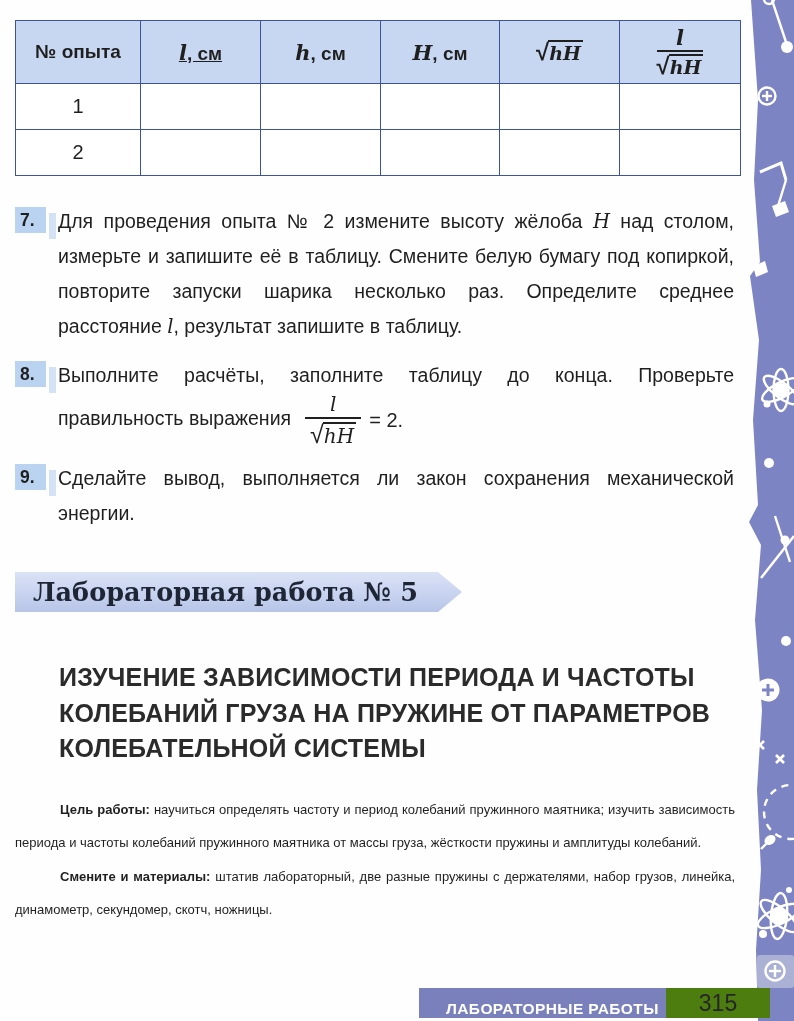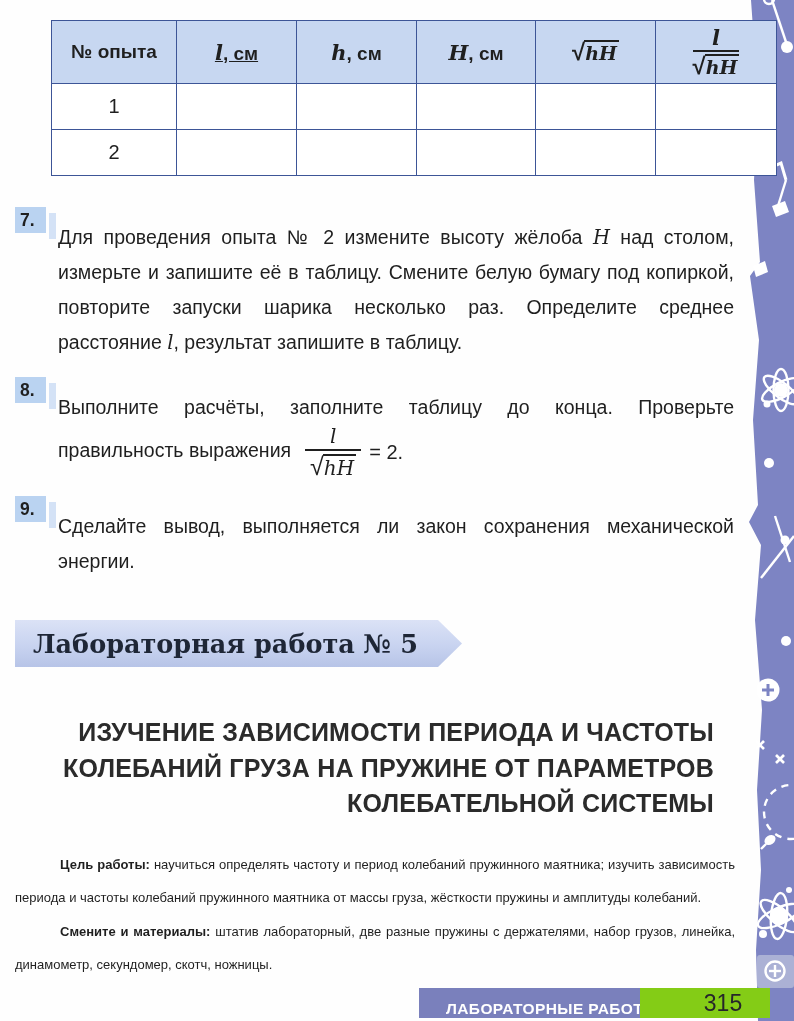--- a/index.html
+++ b/index.html
@@ -2,70 +2,70 @@
 <html><head>
 <meta charset="utf-8">
 <style>
   html,body{margin:0;padding:0;background:#e8e8e8;}
   .page{position:relative;width:794px;height:1021px;background:#fefefe;overflow:hidden;
         font-family:"Liberation Sans",sans-serif;color:#1f1f1f;margin:0 auto;}
   .side-strip{position:absolute;top:0;right:0;width:49px;height:1021px;z-index:1;}
   .content{position:absolute;left:15px;top:20px;width:720px;z-index:2;}
 
   
-  table.data{border-collapse:collapse;width:719px;table-layout:fixed;margin-left:36px;}
+  table.data{border-collapse:collapse;width:719px;table-layout:fixed;}
   table.data th, table.data td{border:1.7px solid #3d5597;text-align:center;vertical-align:middle;padding:0;}
   table.data th{background:#c7d7f1;height:62px;font-size:19px;font-weight:bold;}
   table.data td{height:45px;font-size:20px;background:#fff;}
   .var{font-family:"DejaVu Serif",serif;font-style:italic;}
   th .var{font-size:21px;}
   .sqrt{display:inline-flex;align-items:flex-start;}
   .rad-sign{font-size:1.25em;line-height:1;font-weight:bold;margin-right:-1px;}
   .radicand{border-top:2px solid #1f1f1f;padding:1px 2px 0 1px;font-family:"DejaVu Serif",serif;
             font-style:italic;font-weight:bold;line-height:1.1;}
   .hfrac{display:inline-flex;flex-direction:column;align-items:center;line-height:1.1;}
   .hfrac .fnum{padding:0 0 1px 0;}
   .hfrac .fden{border-top:2px solid #1f1f1f;padding-top:2px;display:inline-flex;}
 
   
   .tasks{margin-top:28px;}
   .task{display:flex;margin-bottom:14px;}
   .badge-wrap{flex:0 0 43px;display:flex;align-items:flex-start;padding-top:3px;}
   .badge{width:31px;height:26px;background:#bad3f1;font-weight:bold;font-size:17.5px;
          line-height:26px;padding-left:5px;box-sizing:border-box;}
   .badge-tab{width:7px;height:26px;background:#d4e2f6;margin-left:3px;margin-top:6px;}
-  .task-text{width:676px;text-align:justify;font-size:19.5px;line-height:35px;margin-top:16px;}
+  .task-text{width:676px;text-align:justify;font-size:19.5px;line-height:35px;}
   .formula{display:inline-flex;align-items:center;vertical-align:middle;margin:0 4px 0 14px;font-size:20px;}
   .formula .frac{display:inline-flex;flex-direction:column;align-items:center;line-height:1.1;}
   .formula .fnum{font-family:"DejaVu Serif",serif;font-style:italic;padding-bottom:2px;}
   .formula .fden{border-top:2px solid #1f1f1f;padding:3px 5px 0 5px;display:inline-flex;}
   .formula .radicand{font-weight:normal;}
   .formula .rad-sign{font-weight:normal;}
   .formula .rhs{margin-left:8px;}
 
   
-  .banner{margin-top:41px;width:447px;height:47px;
+  .banner{margin-top:41px;width:447px;height:40px;
           background:linear-gradient(180deg,#dbe2f6 0%,#c8d3f0 55%,#b7c4e7 100%);
           clip-path:polygon(0 0,423px 0,447px 50%,423px 100%,0 100%);
           display:flex;align-items:center;justify-content:center;padding-right:26px;box-sizing:border-box;
           font-family:"DejaVu Serif",serif;font-weight:bold;font-size:25.5px;color:#1e2636;}
 
   
   h1.heading{margin:48px 0 0 44px;width:655px;font-size:25px;line-height:35.5px;
-             font-weight:bold;color:#2b2b2b;letter-spacing:0.2px;text-align:right;}
+             font-weight:bold;color:#2b2b2b;letter-spacing:0.2px;}
   .para{margin:26px 0 0 0;font-size:13px;line-height:33.5px;text-align:justify;text-indent:45px;}
   .para.second{margin-top:0;}
   .lead{font-weight:bold;}
 
   
   .footer-bar{position:absolute;left:419px;top:988px;width:351px;height:30px;background:#7a80bc;
               z-index:3;display:flex;align-items:flex-end;}
   .footer-label{color:#ffffff;font-weight:bold;font-size:15.5px;letter-spacing:0.4px;margin-left:27px;}
-  .footer-page{position:absolute;right:0;top:0;width:94px;height:30px;background:#84cc16;
-               display:flex;align-items:center;justify-content:center;font-size:23px;color:#26262a;padding-left:36px;}
+  .footer-page{position:absolute;right:0;top:0;width:104px;height:30px;background:#4d7c0f;
+               display:flex;align-items:center;justify-content:center;font-size:23px;color:#26262a;}
 </style>
 </head>
 <body>
 
 <div class="page">
 
   <div class="side-strip">
     <svg width="49" height="1021" viewBox="0 0 49 1021" xmlns="http://www.w3.org/2000/svg">
       <path d="M6,0 L49,0 L49,1021 L13,1021 L11,950 L16,870 L12,790 L17,710 L10,620 L16,545 L4,522 L13,505 L8,420 L14,340 L5,276 L15,262 L9,180 L13,100 Z" fill="#7d84c3"></path>
       <g stroke="#ffffff" stroke-width="2.4" fill="none">

